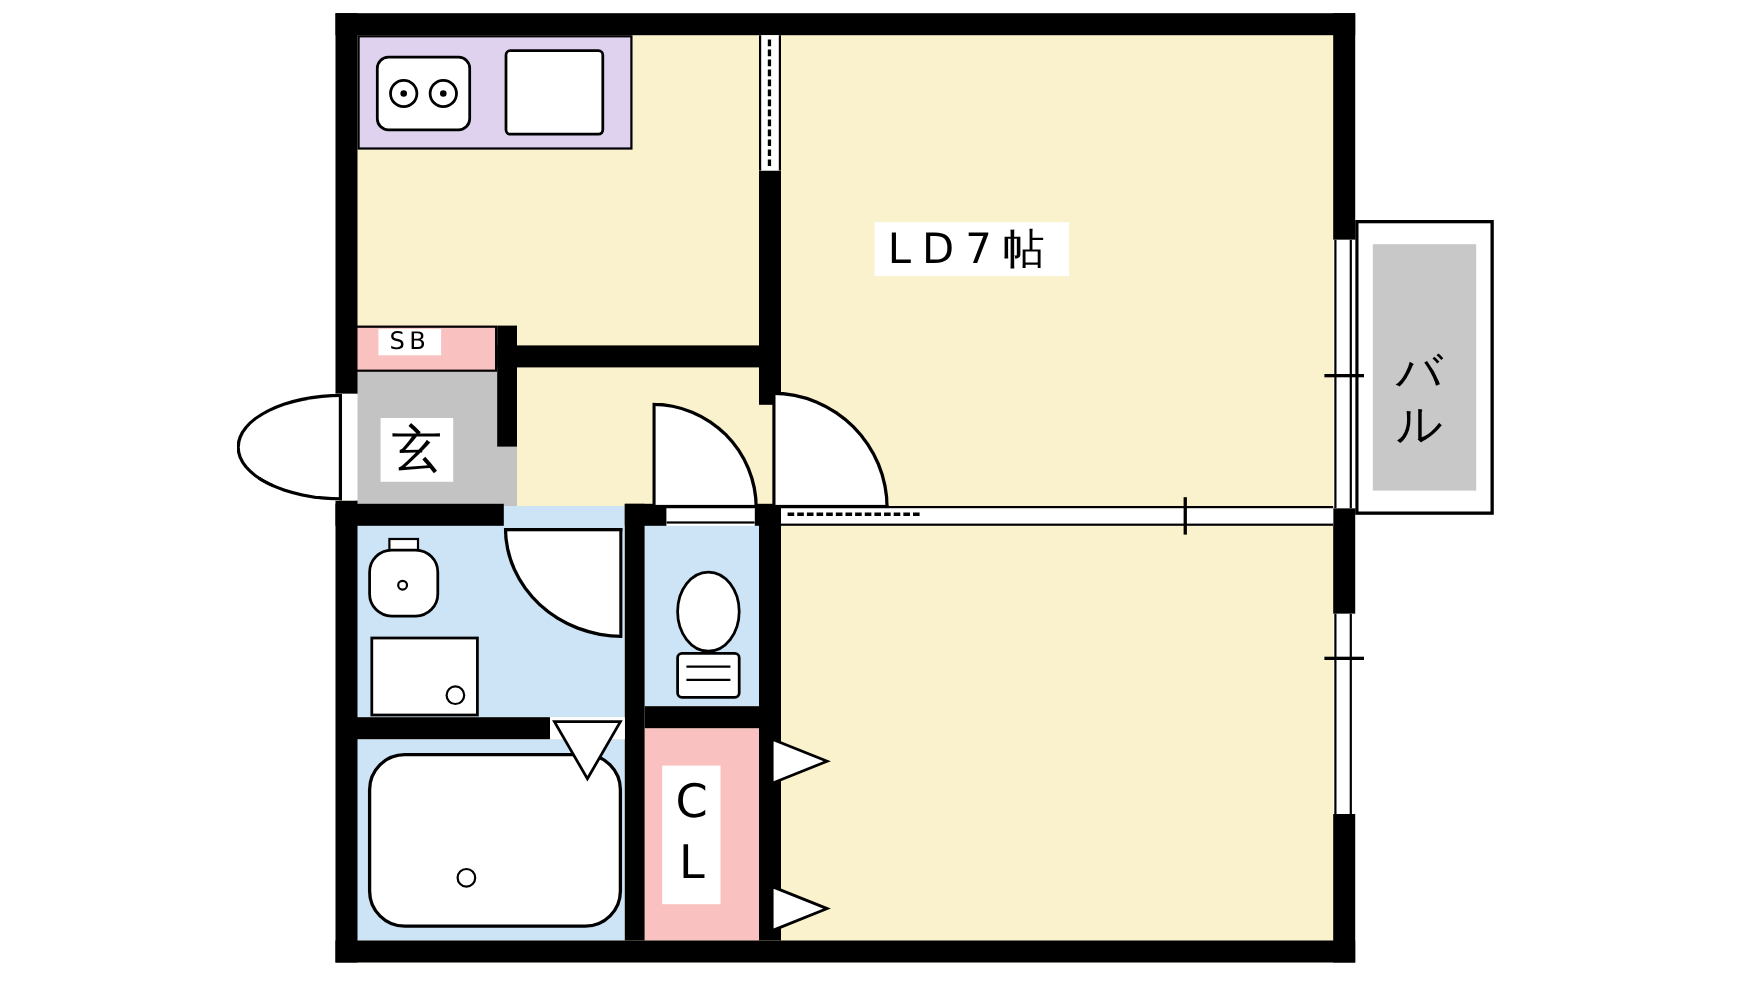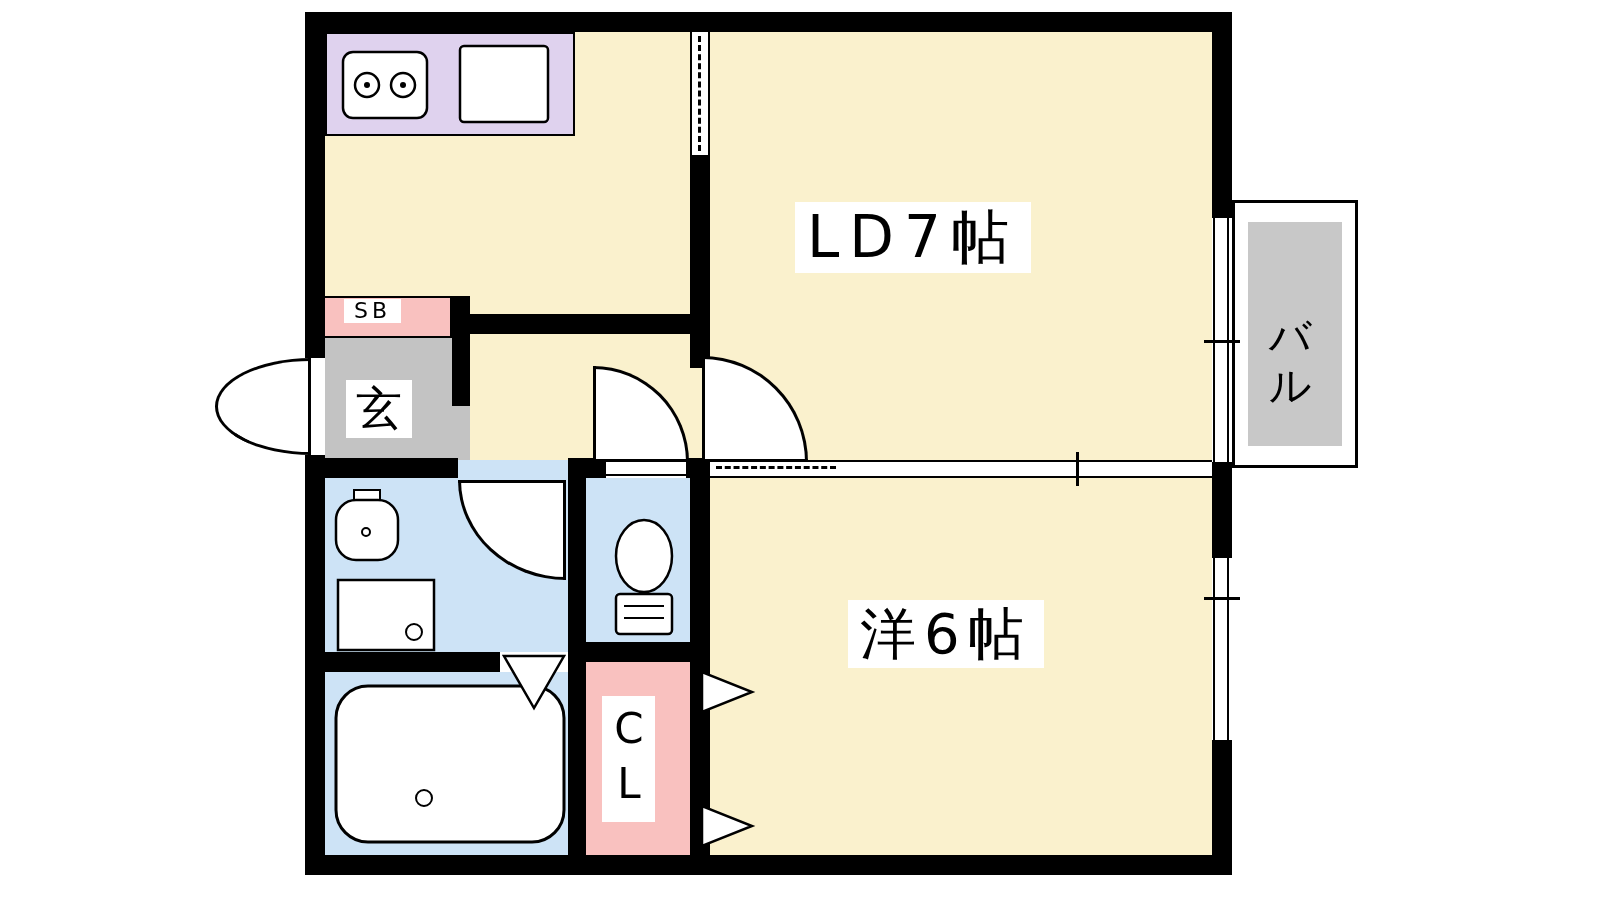--- a/index.html
+++ b/index.html
@@ -121,20 +121,19 @@
       <rect x="336" y="686" width="228" height="156" rx="32" fill="#fff" stroke="#000" stroke-width="3"></rect>
       <circle cx="424" cy="798" r="8" fill="#fff" stroke="#000" stroke-width="2"></circle>
     </g>
 
     <polygon points="504,656 564,656 534,708" fill="#fff" stroke="#000" stroke-width="2.5"></polygon>
 
     <polygon points="702,672 702,712 752,692" fill="#fff" stroke="#000" stroke-width="2.5"></polygon>
     <polygon points="702,806 702,846 752,826" fill="#fff" stroke="#000" stroke-width="2.5"></polygon>
   </svg>
 
-  <div class="chip" style="left:795px;top:202px;font-size:58px;letter-spacing:10px;padding:4px 12px">LD7帖</div>
-  <div class="chip" style="left:848px;top:600px;font-size:56px;letter-spacing:8px;padding:4px 12px">洋6帖</div>
+  <div class="chip" style="left:795px;top:202px;font-size:38px;letter-spacing:10px;padding:4px 12px">LD7帖</div>
   <div class="chip" style="left:346px;top:380px;font-size:46px;padding:4px 10px">玄</div>
   <div class="chip" style="left:344px;top:299px;font-size:22px;letter-spacing:4px;padding:0 10px">SB</div>
   <div class="chip vert" style="left:602px;top:696px;font-size:42px;letter-spacing:6px;padding:8px 4px">CL</div>
   <div class="chip vert" style="left:1264px;top:282px;font-size:42px;letter-spacing:6px;padding:8px 4px;background:transparent">バル</div>
 
 </div>
 
 </body></html>

